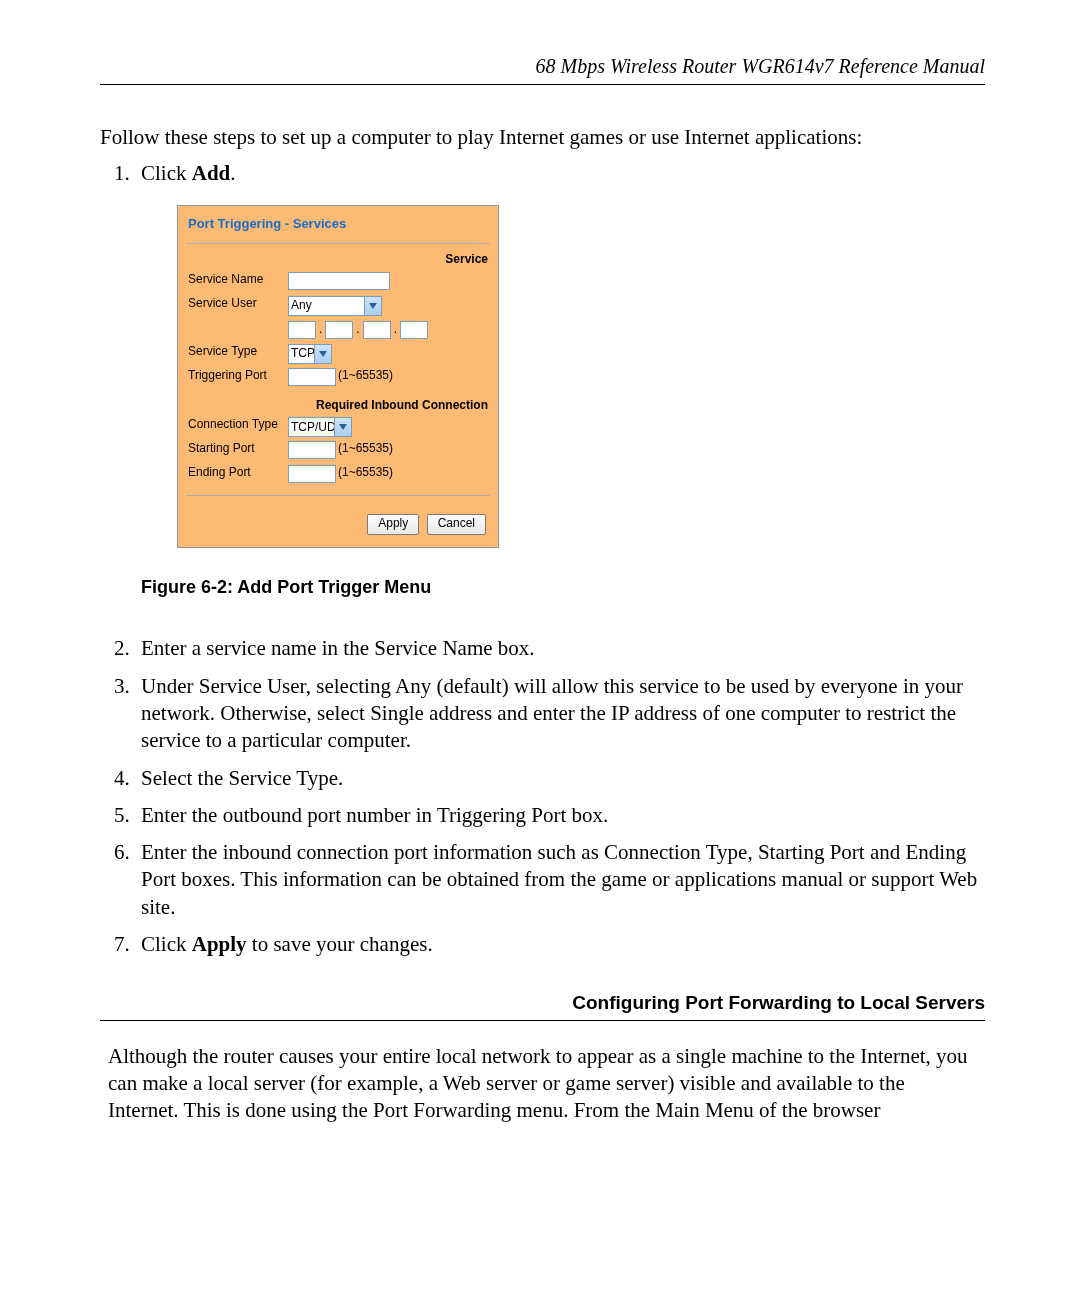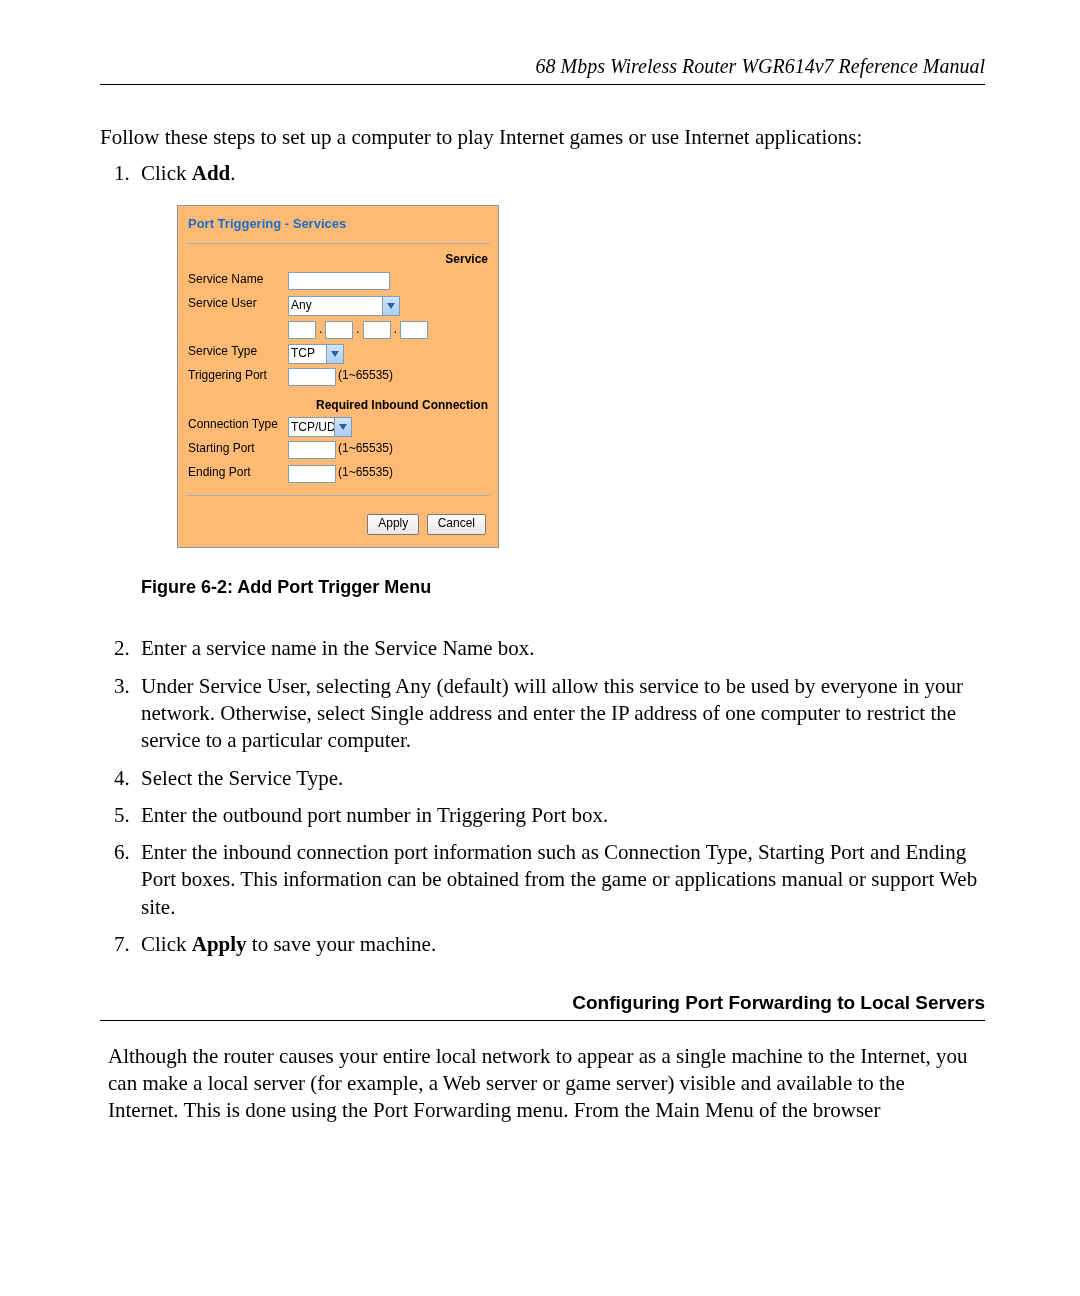--- a/index.html
+++ b/index.html
@@ -180,21 +180,21 @@
 
           <div class="sec-h">Service</div>
 
           <div class="row">
             <div class="lbl">Service Name</div>
             <input class="txt" style="width: 102px;">
           </div>
 
           <div class="row">
             <div class="lbl">Service User</div>
-            <div class="sel" style="width:112px">
+            <div class="sel" style="width:94px">
               <span>Any</span>
               <span class="arrow">
                   <svg viewBox="0 0 8 6">
                     <path d="M0 0 L8 0 L4 6 Z" fill="#2b5f9e"></path>
                   </svg>
                 </span>
             </div>
           </div>
 
           <div class="row">
@@ -205,21 +205,21 @@
               <input class="txt" style="">
                 <span class="dot">.</span>
               <input class="txt" style="">
                 <span class="dot">.</span>
               <input class="txt" style="">
             </div>
           </div>
 
           <div class="row">
             <div class="lbl">Service Type</div>
-            <div class="sel" style="width:56px">
+            <div class="sel" style="width:44px">
               <span>TCP</span>
               <span class="arrow">
                   <svg viewBox="0 0 8 6">
                     <path d="M0 0 L8 0 L4 6 Z" fill="#2b5f9e"></path>
                   </svg>
                 </span>
             </div>
           </div>
 
           <div class="row">
@@ -264,21 +264,21 @@
 
       <div class="figcap">Figure 6-2:  Add Port Trigger Menu</div>
     </li>
 
     <li>Enter a service name in the Service Name box.</li>
     <li>Under Service User, selecting Any (default) will allow this service to be used by everyone in your network. Otherwise, select Single address and enter the IP address of one computer to restrict the service to a particular computer.</li>
     <li>Select the Service Type.</li>
     <li>Enter the outbound port number in Triggering Port box.</li>
     <li>Enter the inbound connection port information such as Connection Type, Starting Port and Ending Port boxes. This information can be obtained from the game or applications manual or support Web site.</li>
     <li>
-      <span>Click </span><span class="bold">Apply</span><span> to save your machine.</span>
+      <span>Click </span><span class="bold">Apply</span><span> to save your changes.</span>
     </li>
   </ol>
 
   <h2 class="section">Configuring Port Forwarding to Local Servers</h2>
   <div class="hr"></div>
   <p class="para">Although the router causes your entire local network to appear as a single machine to the Internet, you can make a local server (for example, a Web server or game server) visible and available to the Internet. This is done using the Port Forwarding menu. From the Main Menu of the browser</p>
 
 </div>
 
 </body></html>

